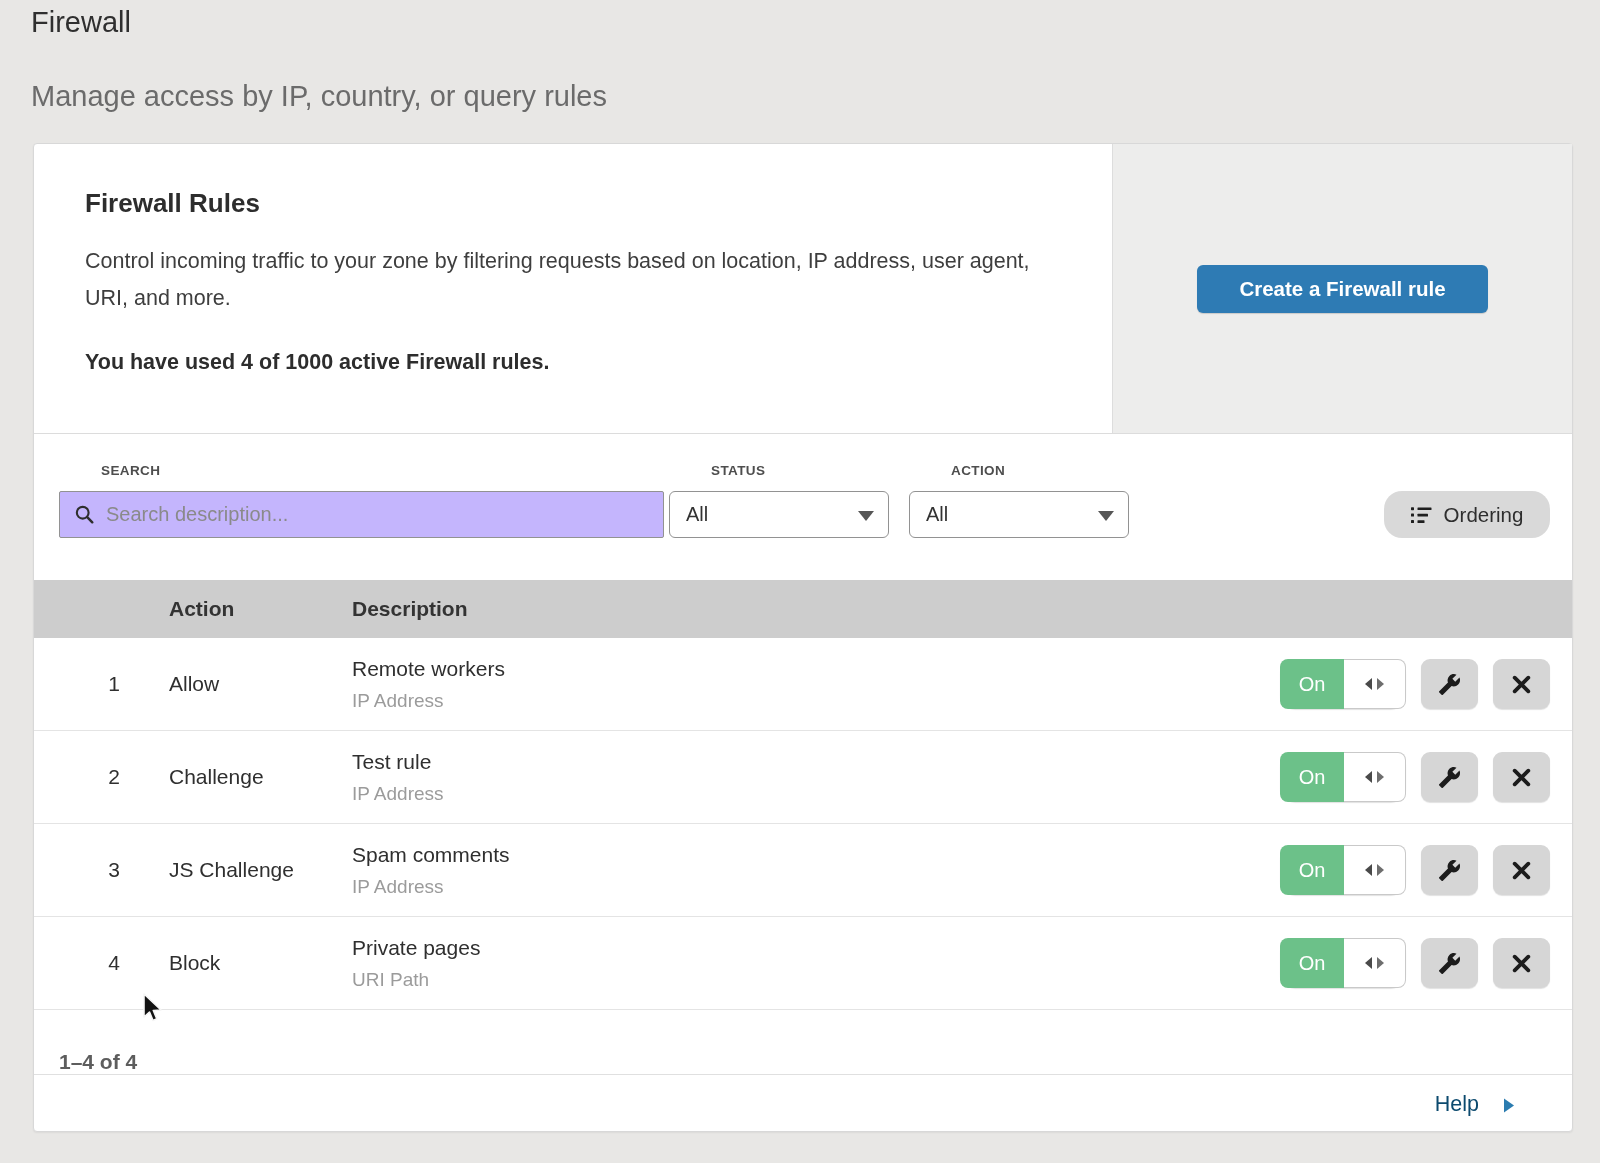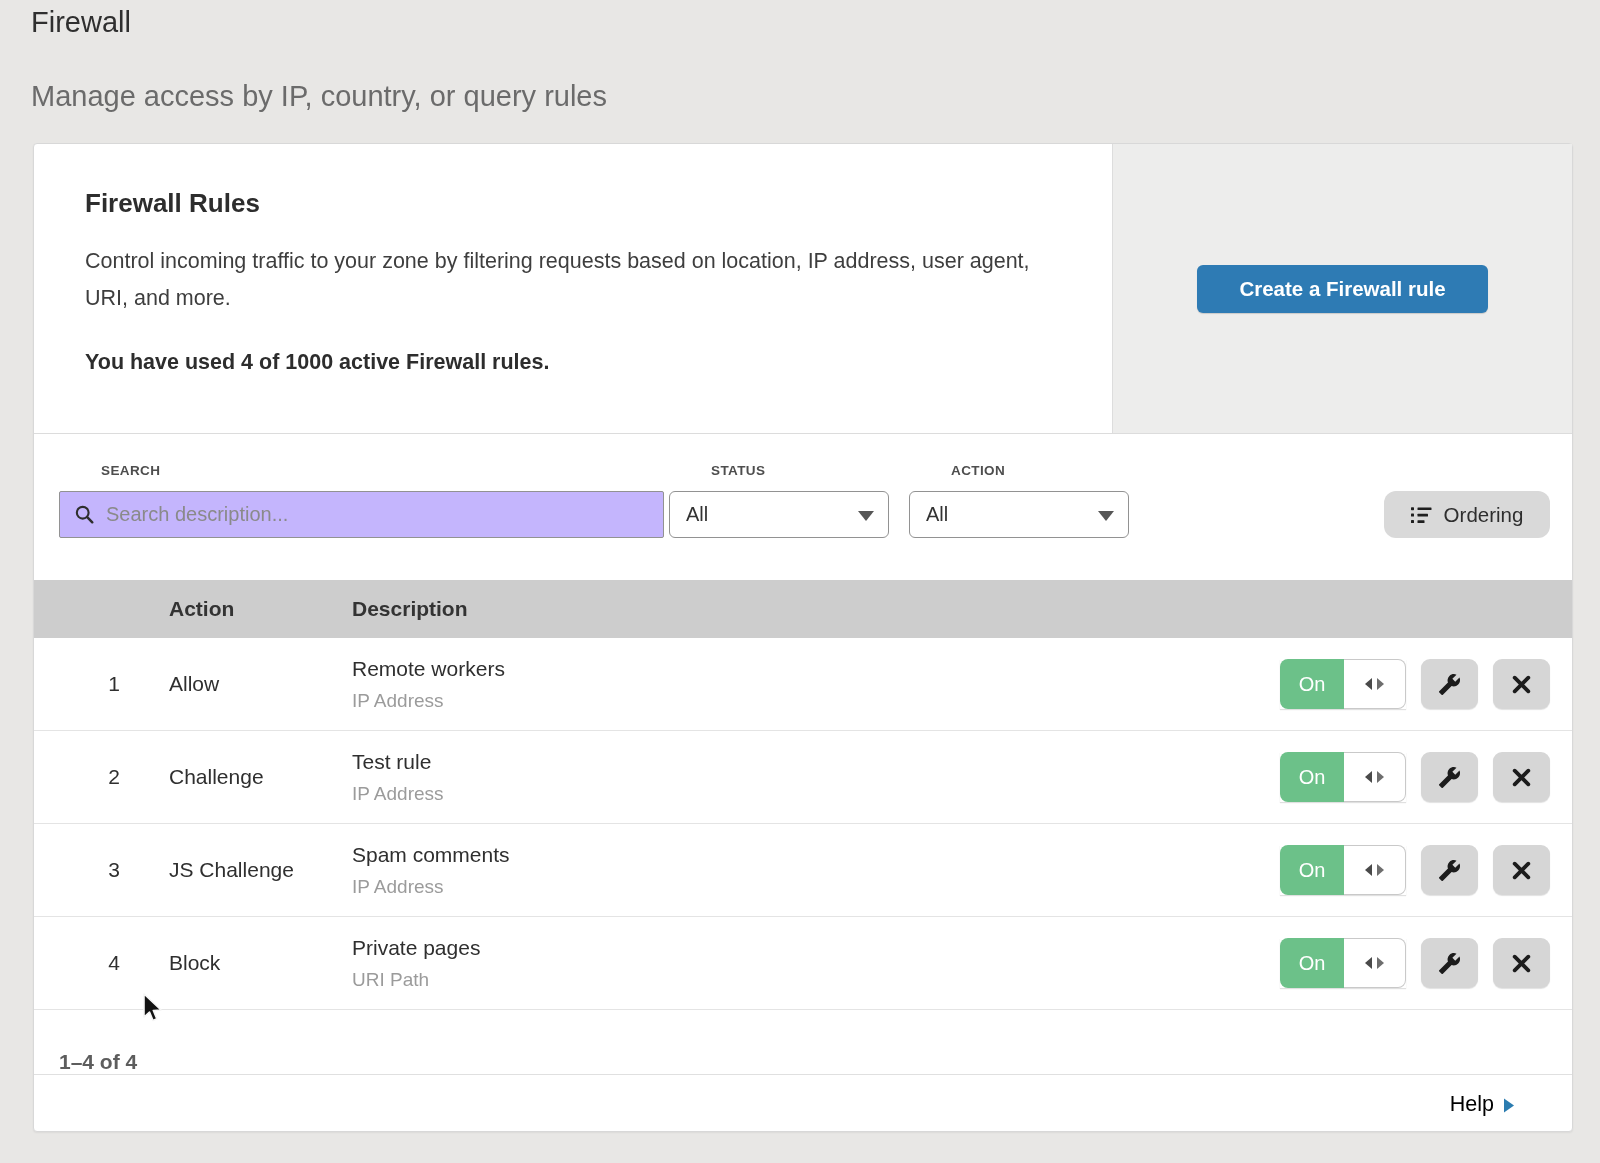--- a/index.html
+++ b/index.html
@@ -66,21 +66,21 @@
   }
   .sel-status{left:635px;}
   .sel-action{left:875px;}
   .caret{
     position:absolute;right:14px;top:50%;margin-top:-4px;
     width:0;height:0;border-left:8px solid transparent;border-right:8px solid transparent;
     border-top:10px solid #565656;
   }
   .ordering-btn{
     position:absolute;left:1350px;top:58px;width:166px;height:47px;
-    background:#d9d9d9;border:none;border-radius:12px;cursor:pointer;
+    background:#d9d9d9;border:none;border-radius:18px;cursor:pointer;
     display:flex;align-items:center;justify-content:center;gap:11px;
     font-family:inherit;font-size:20.5px;color:#2e2e2e;
   }
   
   .thead{
     position:absolute;left:0;top:436px;right:0;height:58px;background:#cdcdcd;
   }
   .th{position:absolute;top:0;line-height:58px;font-size:21px;font-weight:700;color:#333;}
   .th-action{left:135px;}
   .th-desc{left:318px;}
@@ -92,21 +92,21 @@
   }
   .cell-action{
     position:absolute;left:135px;top:50%;transform:translateY(-50%);
     font-size:21px;color:#2f2f2f;text-align:right;
   }
   .cell-desc{position:absolute;left:318px;top:50%;transform:translateY(-50%);}
   .desc-title{font-size:21px;color:#2f2f2f;}
   .desc-sub{font-size:19px;color:#9b9b9b;margin-top:9px;}
   .toggle{
     position:absolute;left:1246px;top:50%;transform:translateY(-50%);
-    width:126px;height:50px;display:flex;border-radius:0;cursor:pointer;
+    width:126px;height:50px;display:flex;border-radius:15px;cursor:pointer;
     box-shadow:0 1px 1px rgba(0,0,0,.12);
     justify-content:center;
   }
   .toggle-on{
     width:64px;background:#6cc189;color:#fff;font-size:20px;
     display:flex;align-items:center;justify-content:center;
     border-radius:8px 0 0 8px;
   }
   .toggle-off{
     flex:1;background:#fff;border:1px solid #c9c9c9;border-left:none;
@@ -126,22 +126,22 @@
   .close-btn{left:1459px;}
   
   .pagination-bar{position:absolute;left:0;top:862px;right:0;height:68px;display:flex;align-items:flex-end;}
   .pagination-text{margin-left:25px;font-size:21px;font-weight:700;color:#5d5d5d;}
   .help-bar{
     position:absolute;left:0;top:930px;right:0;height:58px;
     border-top:1px solid #e0e0e0;
   }
   .help-link{
     position:absolute;right:58px;top:50%;transform:translateY(-50%);
-    display:flex;align-items:center;gap:10px;cursor:pointer;text-decoration:none;
-    font-size:21.5px;color:#000000;
+    display:flex;align-items:center;gap:25px;cursor:pointer;text-decoration:none;
+    font-size:21.5px;color:#0c4a6e;
   }
   .help-arrow{
     width:0;height:0;display:inline-block;margin-top:2px;
     border-top:7px solid transparent;border-bottom:7px solid transparent;
     border-left:10px solid #2b7cb0;
   }
   .cursor{position:absolute;left:142px;top:993px;pointer-events:none;z-index:50;}
 </style>
 </head>
 <body>

